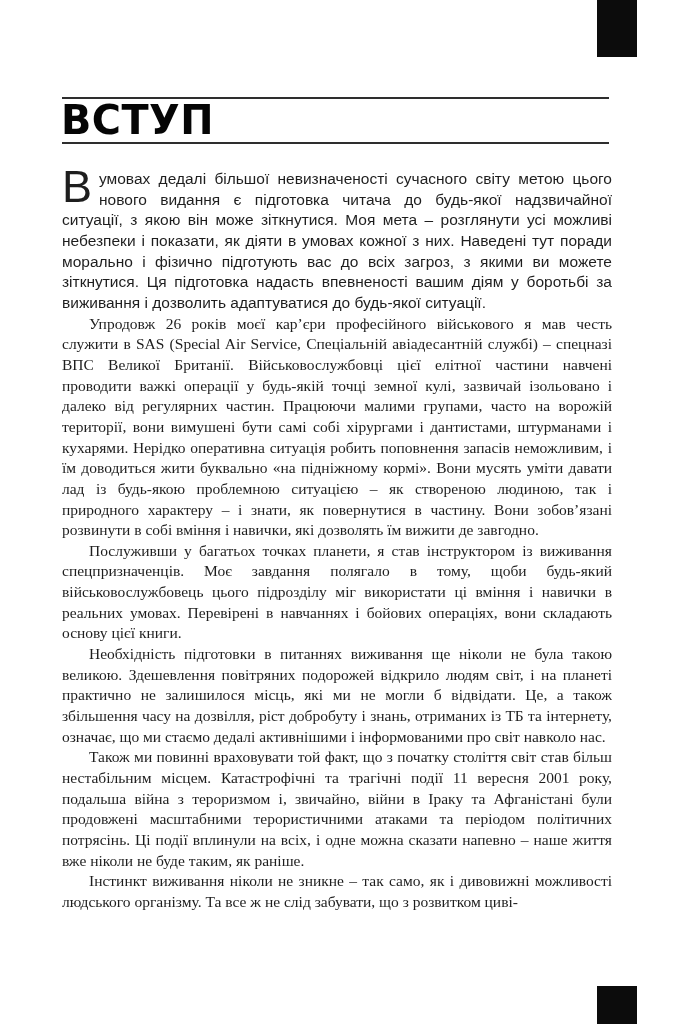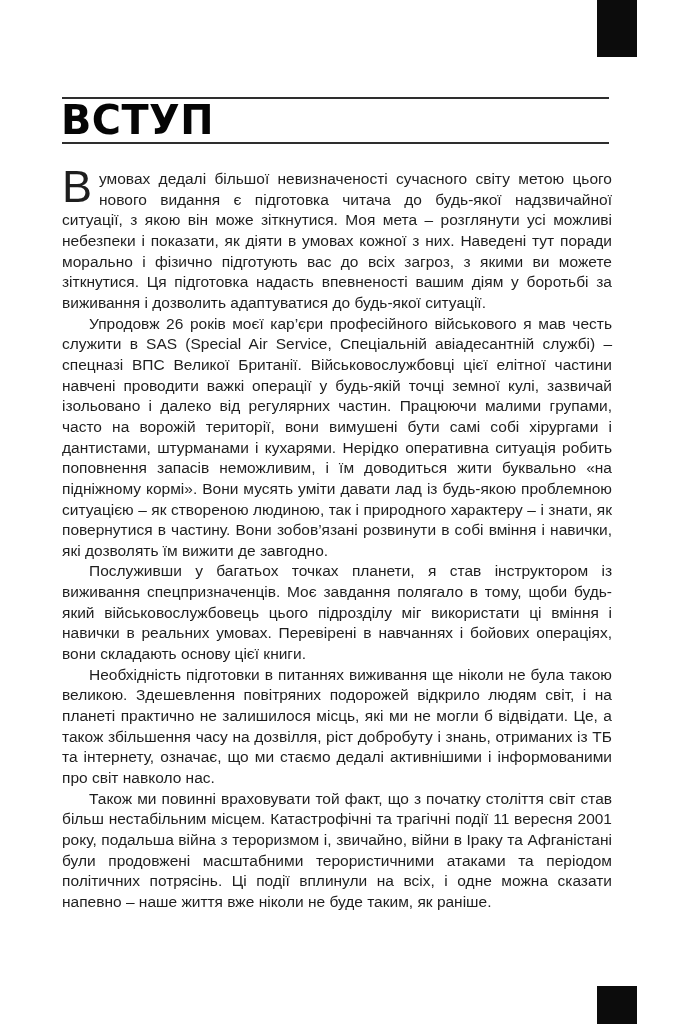--- a/index.html
+++ b/index.html
@@ -50,21 +50,21 @@
     position: absolute;
     left: 62px;
     top: 169px;
     width: 550px;
     font-size: 15.5px;
     line-height: 20.65px;
     color: #1e1e1e;
     text-align: justify;
   }
   .body-text p { margin: 0; padding: 0; }
-  .body-text p.indented { text-indent: 27px; }
+  .body-text p.indented { text-indent: 27px; font-family: Liberation Serif, serif; }
 
   .drop-cap {
     float: left;
     font-size: 45px;
     line-height: 34px;
     height: 38px;
     padding: 1px 7px 0 0;
     font-weight: 400;
     color: #1e1e1e;
   }
@@ -82,15 +82,16 @@
   <div class="rule below-title"></div>
 
   <div class="body-text">
     <p>
       <span class="drop-cap">В</span><span>умовах дедалі більшої невизначеності сучасного світу метою цього нового видання є підготовка читача до будь-якої надзвичайної ситуації, з якою він може зіткнутися. Моя мета – розглянути усі можливі небезпеки і показати, як діяти в умовах кожної з них. Наведені тут поради морально і фізично підготують вас до всіх загроз, з якими ви можете зіткнутися. Ця підготовка надасть впевненості вашим діям у боротьбі за виживання і дозволить адаптуватися до будь-якої ситуації.</span>
     </p>
     <p class="indented">Упродовж 26 років моєї кар’єри професійного військового я мав честь служити в SAS (Special Air Service, Спеціальній авіадесантній службі) – спецназі ВПС Великої Британії. Військовослужбовці цієї елітної частини навчені проводити важкі операції у будь-якій точці земної кулі, зазвичай ізольовано і далеко від регулярних частин. Працюючи малими групами, часто на ворожій території, вони вимушені бути самі собі хірургами і дантистами, штурманами і кухарями. Нерідко оперативна ситуація робить поповнення запасів неможливим, і їм доводиться жити буквально «на підніжному кормі». Вони мусять уміти давати лад із будь-якою проблемною ситуацією – як створеною людиною, так і природного характеру – і знати, як повернутися в частину. Вони зобов’язані розвинути в собі вміння і навички, які дозволять їм вижити де завгодно.</p>
     <p class="indented">Послуживши у багатьох точках планети, я став інструктором із виживання спецпризначенців. Моє завдання полягало в тому, щоби будь-який військовослужбовець цього підрозділу міг використати ці вміння і навички в реальних умовах. Перевірені в навчаннях і бойових операціях, вони складають основу цієї книги.</p>
     <p class="indented">Необхідність підготовки в питаннях виживання ще ніколи не була такою великою. Здешевлення повітряних подорожей відкрило людям світ, і на планеті практично не залишилося місць, які ми не могли б відвідати. Це, а також збільшення часу на дозвілля, ріст добробуту і знань, отриманих із ТБ та інтернету, означає, що ми стаємо дедалі активнішими і інформованими про світ навколо нас.</p>
     <p class="indented">Також ми повинні враховувати той факт, що з початку століття світ став більш нестабільним місцем. Катастрофічні та трагічні події 11 вересня 2001 року, подальша війна з тероризмом і, звичайно, війни в Іраку та Афганістані були продовжені масштабними терористичними атаками та періодом політичних потрясінь. Ці події вплинули на всіх, і одне можна сказати напевно – наше життя вже ніколи не буде таким, як раніше.</p>
+    <p class="indented">Інстинкт виживання ніколи не зникне – так само, як і дивовижні можливості людського організму. Та все ж не слід забувати, що з розвитком циві-</p>
   </div>
 
 </div>
 
 </body></html>

